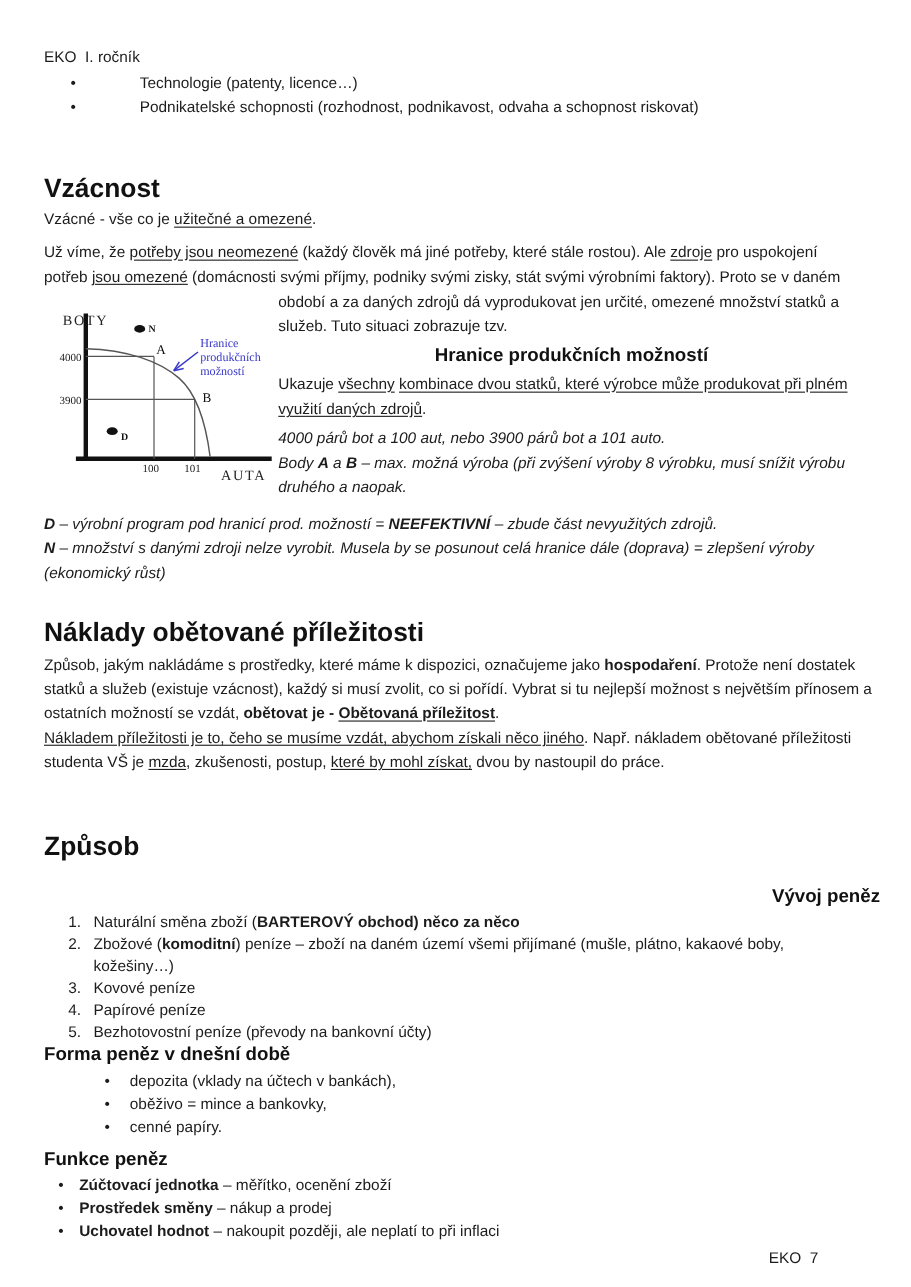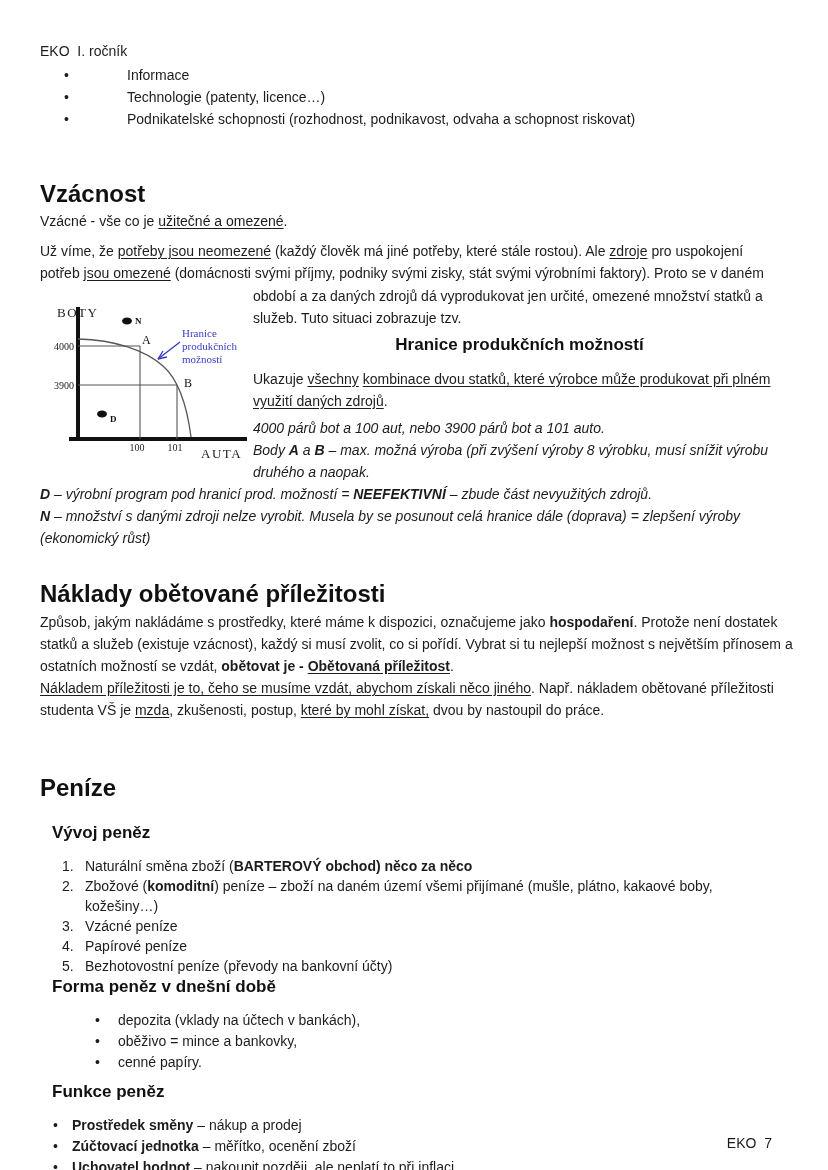--- a/index.html
+++ b/index.html
@@ -8,71 +8,70 @@
     width:828px;height:1170px;
     background:#fff;
     box-sizing:border-box;
     padding:40px 28px 0 40px;
     overflow:hidden;
     font-family:"Liberation Sans",sans-serif;
     font-size:14px;line-height:22px;color:#1c1c1c;
   }
   p{margin:0;}
   h2{font-size:24px;line-height:24px;margin:0;color:#111;font-weight:bold;}
-  h3{font-size:17px;line-height:22px;margin:12px;color:#111;font-weight:bold;}
+  h3{font-size:17px;line-height:22px;margin:0;color:#111;font-weight:bold;}
   .b{font-weight:bold;}
   .i{}
   .u{text-decoration:underline;text-underline-offset:2px;}
   .header-line{white-space:pre;}
   .intro-list{list-style:none;margin:2px 0 0;padding:0;}
   .intro-list li{position:relative;padding-left:87px;line-height:22px;}
   .intro-list li::before{content:"\2022";position:absolute;left:24px;}
   .h2-vzacnost{margin-top:52px;}
   .def-line{margin-top:4px;}
   .para-main{margin-top:8px;}
   .figure-row{margin-top:1px;display:flex;align-items:flex-start;}
   .ppf-svg{flex:none;margin:9px 0 0 5px;}
   .figure-side{flex:1;min-width:0;margin-left:2px;padding-right:14px;}
   .h3-hpm{text-align:center;margin-top:5px;}
   .ukazuje{margin-top:4px;}
   .note1{margin-top:5px;font-style:italic;}
   .note2{font-style:italic;}
-  .dn-para{margin-top:0;font-style:italic;}
+  .dn-para{margin-top:12px;font-style:italic;}
   .h2-naklady{margin-top:33px;}
   .nk-p1{margin-top:5px;}
   .h2-penize{margin-top:55px;}
-  .h3-vyvoj{margin-top:22px;}
+  .h3-vyvoj{margin-top:22px;text-align:right;}
   .num-list{list-style:none;margin:2px 0 0;padding:0;counter-reset:n;}
   .num-list li{position:relative;padding-left:45px;line-height:20px;counter-increment:n;}
   .num-list li::before{content:counter(n) ".";position:absolute;left:22px;}
   .h3-forma{margin-top:0;}
   .mid-list{list-style:none;margin:2px 0 0;padding:0;}
   .mid-list li{position:relative;padding-left:78px;line-height:21px;}
   .mid-list li::before{content:"\2022";position:absolute;left:55px;}
   .h3-funkce{margin-top:8px;}
   .fn-list{list-style:none;margin:2px 0 0;padding:0;}
   .fn-list li{position:relative;padding-left:32px;line-height:21px;}
   .fn-list li::before{content:"\2022";position:absolute;left:13px;}
-  .page-footer{position:absolute;right:56px;bottom:16px;white-space:pre;font-size:14px;}
+  .page-footer{position:absolute;right:84px;bottom:16px;white-space:pre;font-size:14px;}
   
   .fig-axis{font-family:"Liberation Serif",serif;font-size:13px;letter-spacing:1.5px;fill:#222;}
   .fig-tick{font-family:"Liberation Serif",serif;font-size:10px;fill:#222;}
   .fig-point{font-family:"Liberation Serif",serif;font-size:12px;fill:#111;}
   .fig-point-sm{font-family:"Liberation Serif",serif;font-size:9px;font-weight:bold;fill:#111;}
   .fig-blue{font-family:"Liberation Serif",serif;font-size:11px;}
 </style>
 </head>
 <body>
 
 <div class="page">
 
   <p class="header-line">EKO  I. ročník</p>
 
   <ul class="intro-list">
-    <li>Informace</li>
     <li>Technologie (patenty, licence…)</li>
     <li>Podnikatelské schopnosti (rozhodnost,  podnikavost, odvaha a schopnost riskovat)</li>
   </ul>
 
   <h2 class="h2-vzacnost">Vzácnost</h2>
   <p class="def-line"><span>Vzácné - vše co je </span><span class="u">užitečné a omezené</span><span>.</span></p>
   <p class="para-main"><span>Už víme, že </span><span class="u">potřeby jsou neomezené</span><span> (každý člověk má jiné potřeby, které stále rostou). Ale </span><span class="u">zdroje</span><span> pro uspokojení</span><br><span>potřeb </span><span class="u">jsou omezené</span><span> (domácnosti svými příjmy, podniky svými zisky, stát svými výrobními faktory). Proto se v daném</span></p>
 
   <div class="figure-row">
 
@@ -112,40 +111,40 @@
       <p class="note2"><span>Body </span><span class="b">A</span><span> a </span><span class="b">B</span><span> – max. možná výroba (při zvýšení výroby 8 výrobku, musí snížit výrobu druhého a naopak.</span></p>
     </div>
   </div>
 
   <p class="dn-para"><span class="b">D</span><span> – výrobní program pod hranicí prod. možností = </span><span class="b">NEEFEKTIVNÍ</span><span> – zbude část nevyužitých zdrojů.</span><br><span class="b">N</span><span> – množství s danými zdroji nelze vyrobit. Musela by se posunout celá hranice dále (doprava) = zlepšení výroby</span><br><span>(ekonomický růst)</span></p>
 
   <h2 class="h2-naklady">Náklady obětované příležitosti</h2>
   <p class="nk-p1"><span class="i">Způsob, jakým nakládáme s prostředky, které máme k dispozici, označujeme jako </span><span class="b i">hospodaření</span><span class="i">. Protože není dostatek statků a služeb (existuje vzácnost), každý si musí zvolit, co si pořídí. Vybrat si tu nejlepší možnost s největším přínosem a ostatních možností se vzdát, </span><span class="b">obětovat je - </span><span class="b u">Obětovaná příležitost</span><span>.</span></p>
   <p><span class="u">Nákladem příležitosti je to, čeho se musíme vzdát, abychom získali něco jiného</span><span>.  Např. nákladem obětované příležitosti studenta VŠ je </span><span class="u">mzda</span><span>, zkušenosti, postup, </span><span class="u">které by mohl získat,</span><span> dvou by nastoupil do práce.</span></p>
 
-  <h2 class="h2-penize">Peníze</h2>
+  <h2 class="h2-penize">Způsob</h2>
 
   <h3 class="h3-vyvoj">Vývoj peněz</h3>
   <ol class="num-list">
     <li><span>Naturální směna zboží (</span><span class="b">BARTEROVÝ obchod) něco za něco</span></li>
     <li><span>Zbožové (</span><span class="b">komoditní</span><span>) peníze – zboží na daném území všemi přijímané (mušle, plátno, kakaové boby,</span><br><span>kožešiny…)</span></li>
-    <li><span>Vzácné peníze</span></li>
+    <li><span>Kovové peníze</span></li>
     <li><span>Papírové peníze</span></li>
     <li><span>Bezhotovostní peníze  (převody na bankovní účty)</span></li>
   </ol>
 
   <h3 class="h3-forma">Forma peněz v dnešní době</h3>
   <ul class="mid-list">
     <li>depozita (vklady na účtech v bankách),</li>
     <li>oběživo = mince a bankovky,</li>
     <li>cenné papíry.</li>
   </ul>
 
   <h3 class="h3-funkce">Funkce peněz</h3>
   <ul class="fn-list">
+    <li><span class="b">Zúčtovací jednotka</span><span> – měřítko, ocenění zboží</span></li>
     <li><span class="b">Prostředek směny</span><span> – nákup a prodej</span></li>
-    <li><span class="b">Zúčtovací jednotka</span><span> – měřítko, ocenění zboží</span></li>
     <li><span class="b">Uchovatel hodnot</span><span> – nakoupit později, ale neplatí to při inflaci</span></li>
   </ul>
 
   <div class="page-footer">EKO  7</div>
 
 </div>
 
 </body></html>

